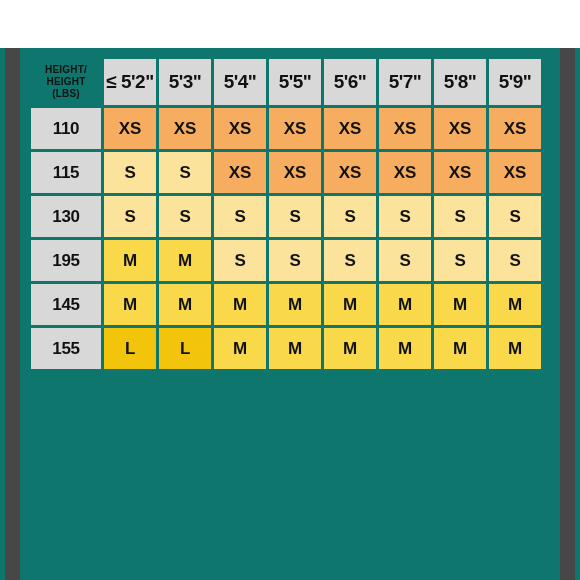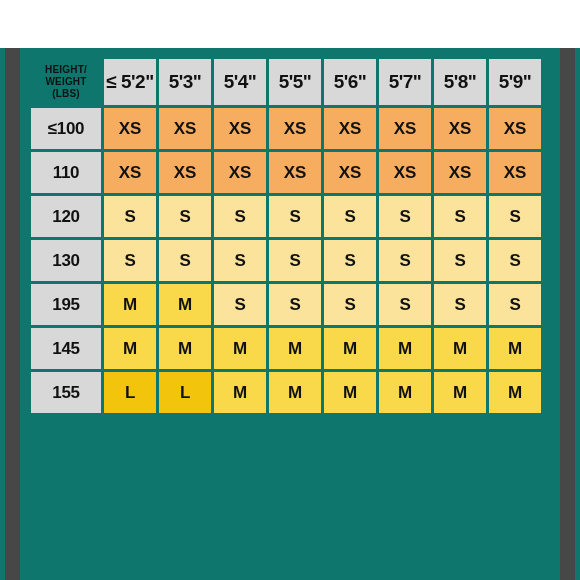--- a/index.html
+++ b/index.html
@@ -113,66 +113,55 @@
         <col class="size-col">
       <col class="size-col">
         <col class="size-col">
         <col class="size-col">
         <col class="size-col">
     </colgroup>
     <thead>
       <tr>
         <th class="corner">
           <span>HEIGHT/</span><br>
-          <span>WEIGHT</span><br>
+          <span>HEIGHT</span><br>
           <span class="small">(LBS)</span>
         </th>
       <th class="head-cell">≤ 5'2"</th>
           <th class="head-cell">5'3"</th>
           <th class="head-cell">5'4"</th>
           <th class="head-cell">5'5"</th>
           <th class="head-cell">5'6"</th>
           <th class="head-cell">5'7"</th>
           <th class="head-cell">5'8"</th>
           <th class="head-cell">5'9"</th>
         </tr>
     </thead>
     <tbody>
         <tr>
-          <th class="weight-cell">≤100</th>
-          <td class="size-cell sz-XS">XS</td>
-          <td class="size-cell sz-XS">XS</td>
-          <td class="size-cell sz-XS">XS</td>
-          <td class="size-cell sz-XS">XS</td>
-          <td class="size-cell sz-XS">XS</td>
-          <td class="size-cell sz-XS">XS</td>
-          <td class="size-cell sz-XS">XS</td>
-          <td class="size-cell sz-XS">XS</td>
-        </tr>
-        <tr>
           <th class="weight-cell">110</th>
           <td class="size-cell sz-XS">XS</td>
           <td class="size-cell sz-XS">XS</td>
           <td class="size-cell sz-XS">XS</td>
           <td class="size-cell sz-XS">XS</td>
           <td class="size-cell sz-XS">XS</td>
           <td class="size-cell sz-XS">XS</td>
           <td class="size-cell sz-XS">XS</td>
           <td class="size-cell sz-XS">XS</td>
         </tr>
         <tr>
-          <th class="weight-cell">120</th>
-          <td class="size-cell sz-S">S</td>
-          <td class="size-cell sz-S">S</td>
-          <td class="size-cell sz-S">S</td>
-          <td class="size-cell sz-S">S</td>
-          <td class="size-cell sz-S">S</td>
-          <td class="size-cell sz-S">S</td>
-          <td class="size-cell sz-S">S</td>
-          <td class="size-cell sz-S">S</td>
+          <th class="weight-cell">115</th>
+          <td class="size-cell sz-S">S</td>
+          <td class="size-cell sz-S">S</td>
+          <td class="size-cell sz-XS">XS</td>
+          <td class="size-cell sz-XS">XS</td>
+          <td class="size-cell sz-XS">XS</td>
+          <td class="size-cell sz-XS">XS</td>
+          <td class="size-cell sz-XS">XS</td>
+          <td class="size-cell sz-XS">XS</td>
         </tr>
         <tr>
           <th class="weight-cell">130</th>
           <td class="size-cell sz-S">S</td>
           <td class="size-cell sz-S">S</td>
           <td class="size-cell sz-S">S</td>
           <td class="size-cell sz-S">S</td>
           <td class="size-cell sz-S">S</td>
           <td class="size-cell sz-S">S</td>
           <td class="size-cell sz-S">S</td>

